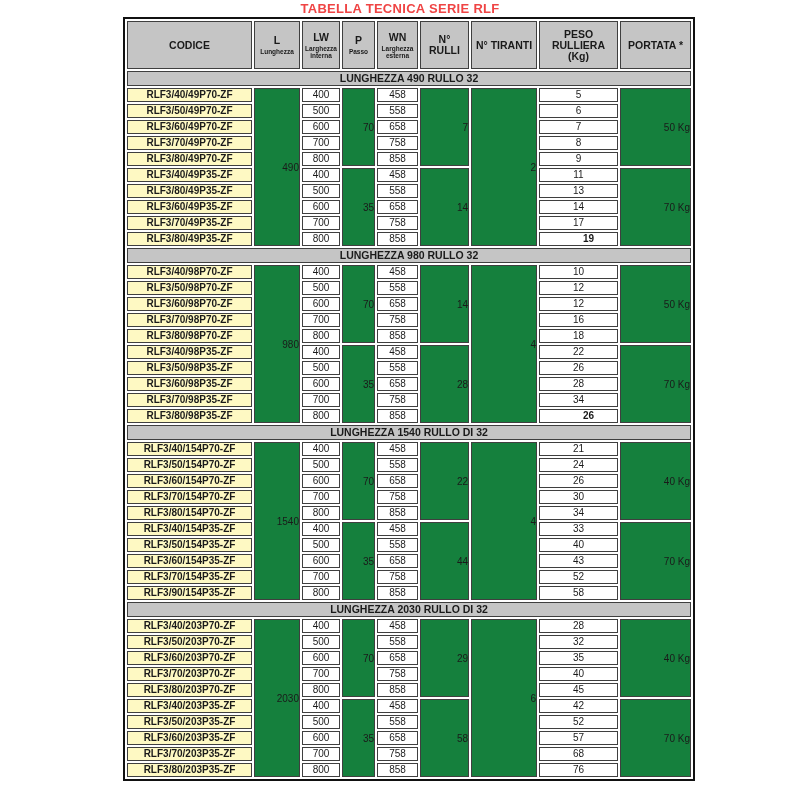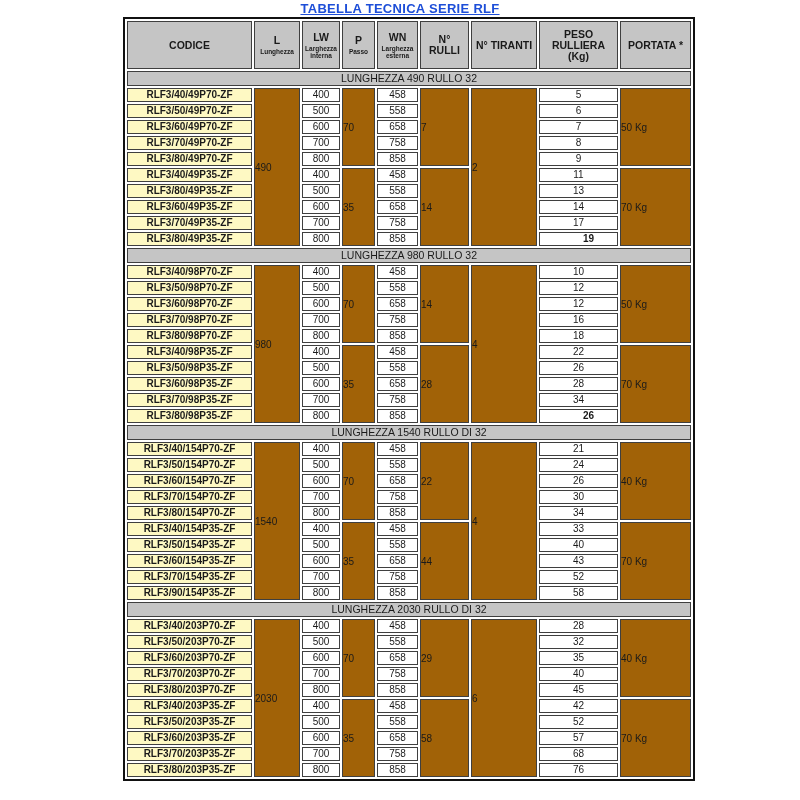--- a/index.html
+++ b/index.html
@@ -6,35 +6,35 @@
   .canvas{position:relative;width:800px;height:800px;background:#ffffff;overflow:hidden;
           font-family:"Liberation Sans",sans-serif;color:#1a1a1a;}
   .page-title{position:absolute;top:1px;left:0;width:100%;text-align:center;
               font-size:13px;font-weight:bold;letter-spacing:.3px;}
   table.rlf{position:absolute;left:123px;top:17px;width:551px;table-layout:fixed;
             border-collapse:separate;border-spacing:2px;border:2px solid #111;background:#fff;}
   th{background:#c5c5c5;border:1px solid #3f3f3f;font-size:10.5px;font-weight:bold;
      text-align:center;vertical-align:middle;padding:1px;height:44px;line-height:11px;}
   .h-sub{display:block;font-size:6.5px;font-weight:bold;line-height:7px;margin-top:2px;}
   .h-sub:empty{display:none;}
-  td.section-cell{background:#c5c5c5;border:1px solid #3f3f3f;font-size:10.5px;font-weight:normal;
+  td.section-cell{background:#c5c5c5;border:1px solid #3f3f3f;font-size:10.5px;font-weight:bold;
                   text-align:center;height:13px;line-height:13px;padding:0;margin-top:32px;}
   td.code{background:#fef9c3;border:1px solid #3f3f3f;font-size:10px;font-weight:bold;
           text-align:center;height:12px;line-height:12px;padding:0 1px;white-space:nowrap;overflow:hidden;}
   td.val{background:#fff;border:1px solid #3f3f3f;font-size:10px;text-align:center;
          height:12px;line-height:12px;padding:0;}
-  td.mg{background:#a16207;border:1px solid #3f3f3f;font-size:10px;text-align:left;
+  td.mg{background:#15803d;border:1px solid #3f3f3f;font-size:10px;text-align:right;
         vertical-align:middle;padding:0;}
   td.b{font-weight:bold;padding-left:20px;}
 </style>
 </head>
 <body>
 
 <div class="canvas">
-  <div class="page-title" style="color: #1d4ed8; text-decoration: underline;">TABELLA TECNICA SERIE RLF</div>
+  <div class="page-title" style="color: #ef4444;">TABELLA TECNICA SERIE RLF</div>
 
   <table class="rlf">
     <colgroup>
       <col style="width:125px">
         <col style="width:46px">
         <col style="width:38px">
       <col style="width:33px">
         <col style="width:41px">
         <col style="width:49px">
       <col style="width:66px">

